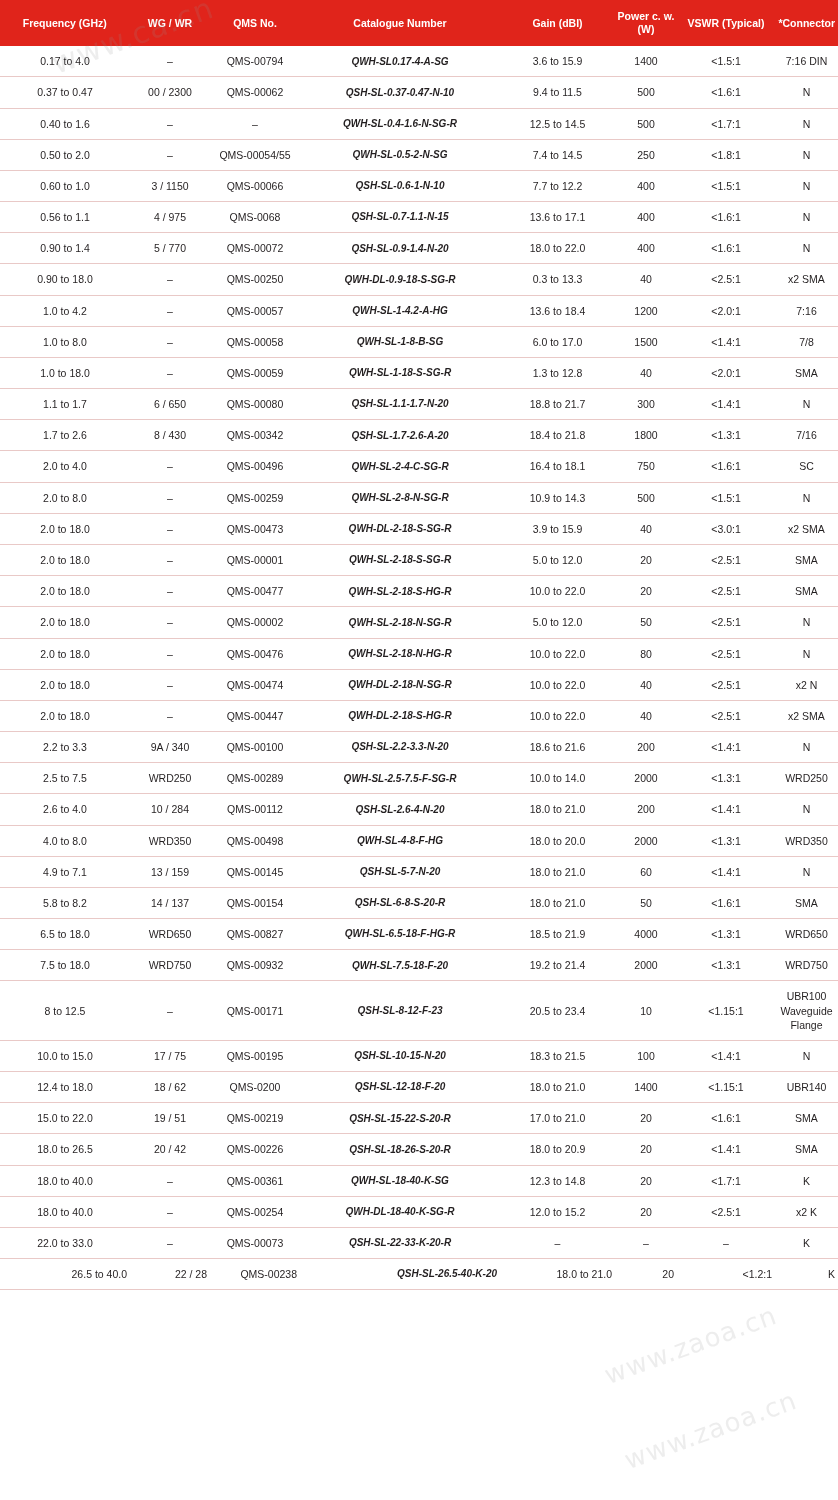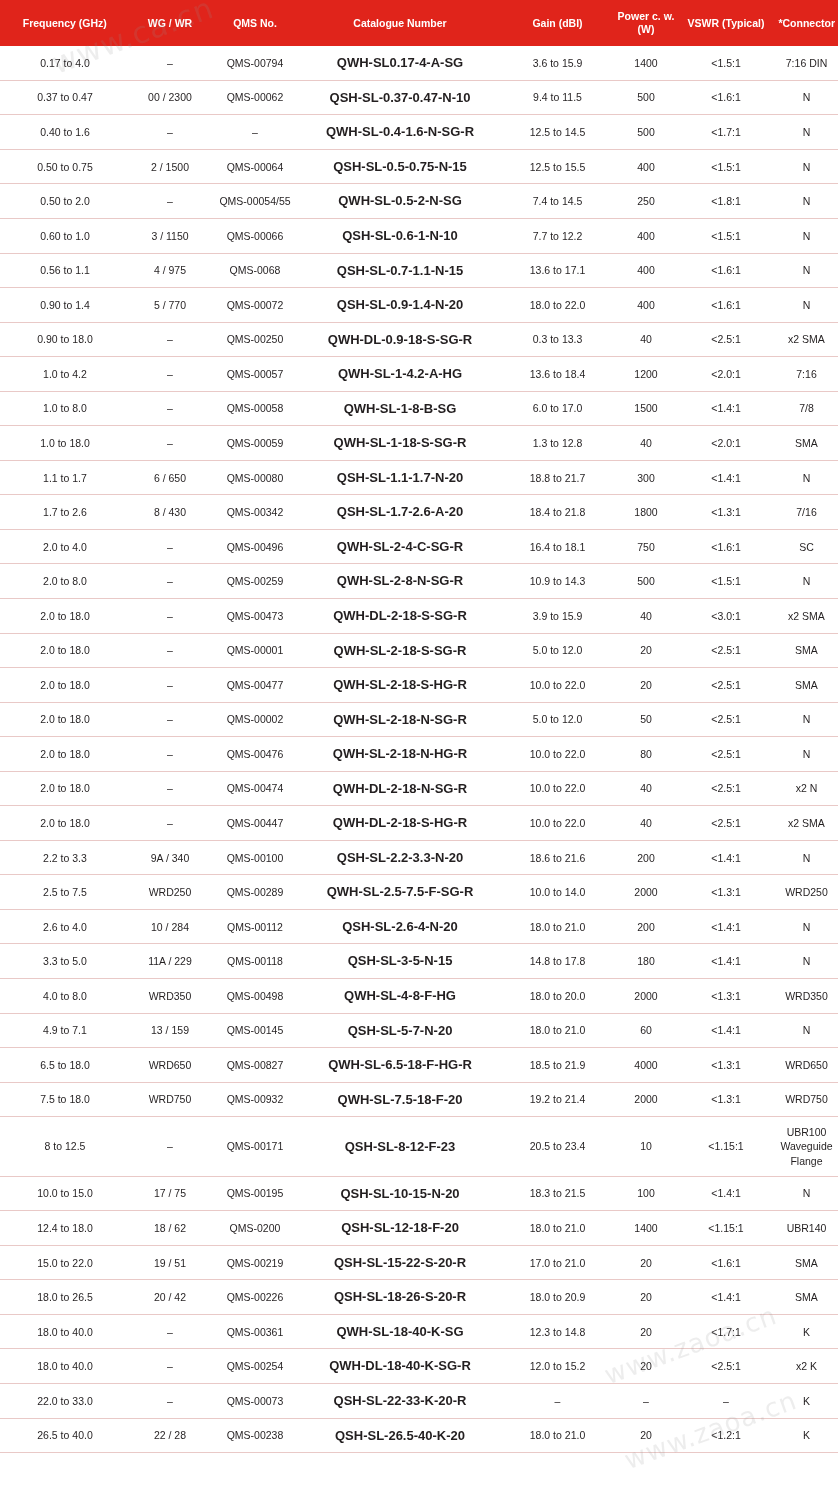--- a/index.html
+++ b/index.html
@@ -40,23 +40,24 @@
     font-size: 10.5px;
     text-align: center;
     vertical-align: middle;
     padding: 8px 3px;
     border-bottom: 1px solid #e9c9c7;
     line-height: 1.35;
     color: #231f20;
   }
   table.spec td.catalogue {
     font-weight: bold;
-    font-size: 13px;
-  }
-  table.spec tr:last-child td { border-bottom: 1px solid #e9c9c7; }
+    font-size: 10px;
+    font-style: italic;
+  }
+  table.spec tr:last-child td { border-bottom: 1px solid #e9c9c7; text-align: right; }
   .col-freq   { width: 130px; }
   .col-wg     { width: 80px; }
   .col-qms    { width: 90px; }
   .col-cat    { width: 200px; }
   .col-gain   { width: 115px; }
   .col-power  { width: 62px; }
   .col-vswr   { width: 98px; }
   .col-conn   { width: 63px; }
 
   
@@ -131,30 +132,20 @@
           <td>0.40 to 1.6</td>
           <td>–</td>
           <td>–</td>
           <td class="catalogue">QWH-SL-0.4-1.6-N-SG-R</td>
           <td>12.5 to 14.5</td>
           <td>500</td>
           <td>&lt;1.7:1</td>
           <td>N</td>
         </tr>
         <tr>
-          <td>0.50 to 0.75</td>
-          <td>2 / 1500</td>
-          <td>QMS-00064</td>
-          <td class="catalogue">QSH-SL-0.5-0.75-N-15</td>
-          <td>12.5 to 15.5</td>
-          <td>400</td>
-          <td>&lt;1.5:1</td>
-          <td>N</td>
-        </tr>
-        <tr>
           <td>0.50 to 2.0</td>
           <td>–</td>
           <td>QMS-00054/55</td>
           <td class="catalogue">QWH-SL-0.5-2-N-SG</td>
           <td>7.4 to 14.5</td>
           <td>250</td>
           <td>&lt;1.8:1</td>
           <td>N</td>
         </tr>
         <tr>
@@ -361,50 +352,50 @@
           <td>2.6 to 4.0</td>
           <td>10 / 284</td>
           <td>QMS-00112</td>
           <td class="catalogue">QSH-SL-2.6-4-N-20</td>
           <td>18.0 to 21.0</td>
           <td>200</td>
           <td>&lt;1.4:1</td>
           <td>N</td>
         </tr>
         <tr>
-          <td>3.3 to 5.0</td>
-          <td>11A / 229</td>
-          <td>QMS-00118</td>
-          <td class="catalogue">QSH-SL-3-5-N-15</td>
-          <td>14.8 to 17.8</td>
-          <td>180</td>
-          <td>&lt;1.4:1</td>
-          <td>N</td>
-        </tr>
-        <tr>
           <td>4.0 to 8.0</td>
           <td>WRD350</td>
           <td>QMS-00498</td>
           <td class="catalogue">QWH-SL-4-8-F-HG</td>
           <td>18.0 to 20.0</td>
           <td>2000</td>
           <td>&lt;1.3:1</td>
           <td>WRD350</td>
         </tr>
         <tr>
           <td>4.9 to 7.1</td>
           <td>13 / 159</td>
           <td>QMS-00145</td>
           <td class="catalogue">QSH-SL-5-7-N-20</td>
           <td>18.0 to 21.0</td>
           <td>60</td>
           <td>&lt;1.4:1</td>
           <td>N</td>
         </tr>
         <tr>
+          <td>5.8 to 8.2</td>
+          <td>14 / 137</td>
+          <td>QMS-00154</td>
+          <td class="catalogue">QSH-SL-6-8-S-20-R</td>
+          <td>18.0 to 21.0</td>
+          <td>50</td>
+          <td>&lt;1.6:1</td>
+          <td>SMA</td>
+        </tr>
+        <tr>
           <td>6.5 to 18.0</td>
           <td>WRD650</td>
           <td>QMS-00827</td>
           <td class="catalogue">QWH-SL-6.5-18-F-HG-R</td>
           <td>18.5 to 21.9</td>
           <td>4000</td>
           <td>&lt;1.3:1</td>
           <td>WRD650</td>
         </tr>
         <tr>

